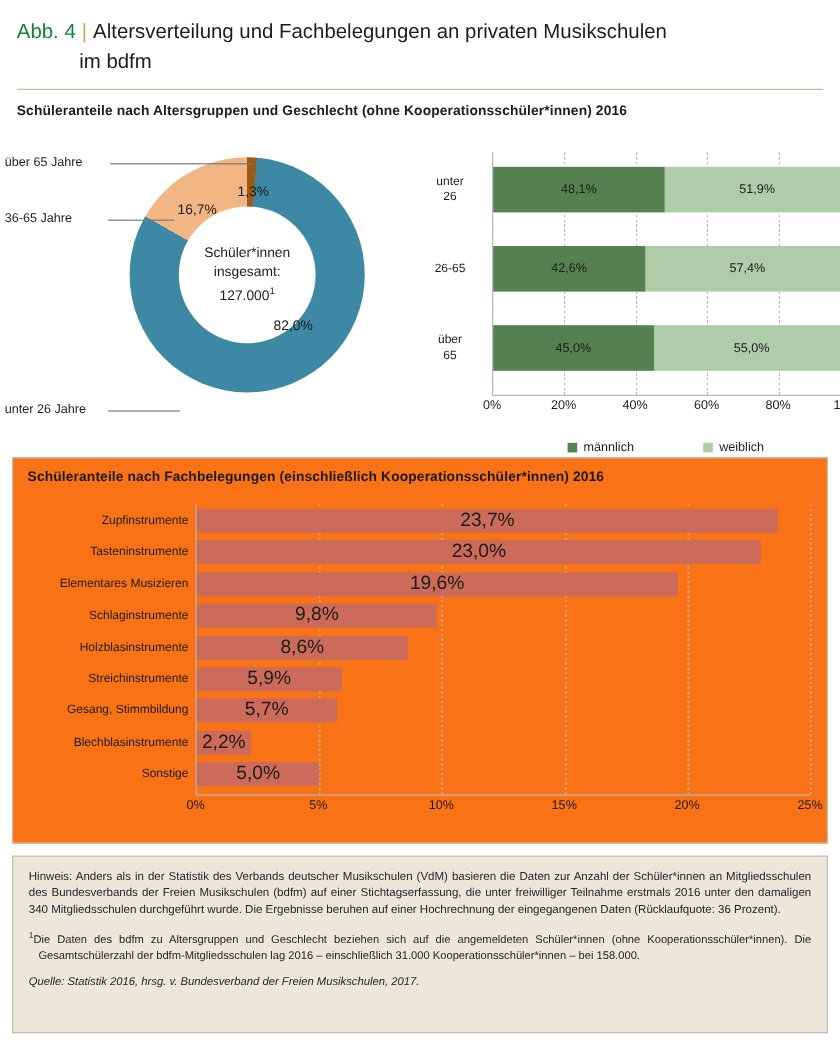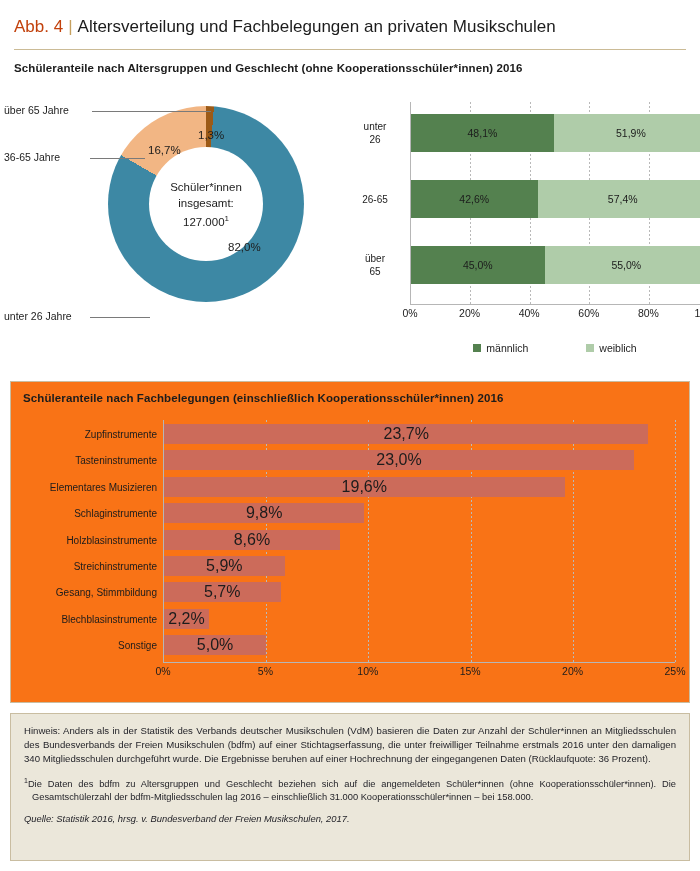--- a/index.html
+++ b/index.html
@@ -11,21 +11,21 @@
     overflow:hidden;
     position:relative;
   }
 
   
   .fig-header{padding:14px 14px 0 14px;}
   .fig-title{
     font-size:17px;line-height:25px;font-weight:400;color:#1c1c1c;
     white-space:nowrap;
   }
-  .fig-num{color:#c2410c;}
+  .fig-num{color:#15803d;}
   .fig-sep{color:#c6a05f;padding:0 5px;font-weight:300;}
   .fig-title-l2{padding-left:52px;}
   .header-rule{
     margin:10px 14px 0 14px;height:1px;background:#cbbb96;
   }
 
   
   .panel-subtitle{
     font-size:11.5px;font-weight:700;color:#1c1c1c;
     padding:12px 0 0 14px;letter-spacing:.1px;
@@ -118,20 +118,21 @@
   .note-fn sup{font-size:7px;vertical-align:super;}
   .note-src{font-size:9.4px;line-height:13px;color:#24242a;font-style:italic;margin:0;}
 </style>
 </head>
 <body>
 
 <div class="fig-header">
   <div class="fig-title">
     <span class="fig-num">Abb. 4</span><span class="fig-sep">|</span><span>Altersverteilung und Fachbelegungen an privaten Musikschulen</span>
   </div>
+  <div class="fig-title fig-title-l2">im bdfm</div>
 </div>
 <div class="header-rule"></div>
 
 <div class="panel-subtitle">Schüleranteile nach Altersgruppen und Geschlecht (ohne Kooperationsschüler*innen) 2016</div>
 
 <div class="top-panel">
 
   <div class="donut-wrap">
     <div class="donut" style="background: conic-gradient(rgb(156, 90, 23) 0deg, rgb(156, 90, 23) 4.68deg, rgb(61, 136, 164) 4.68deg, rgb(61, 136, 164) 299.88deg, rgb(242, 182, 132) 299.88deg, rgb(242, 182, 132) 360deg);"></div>
     <div class="donut-hole">

